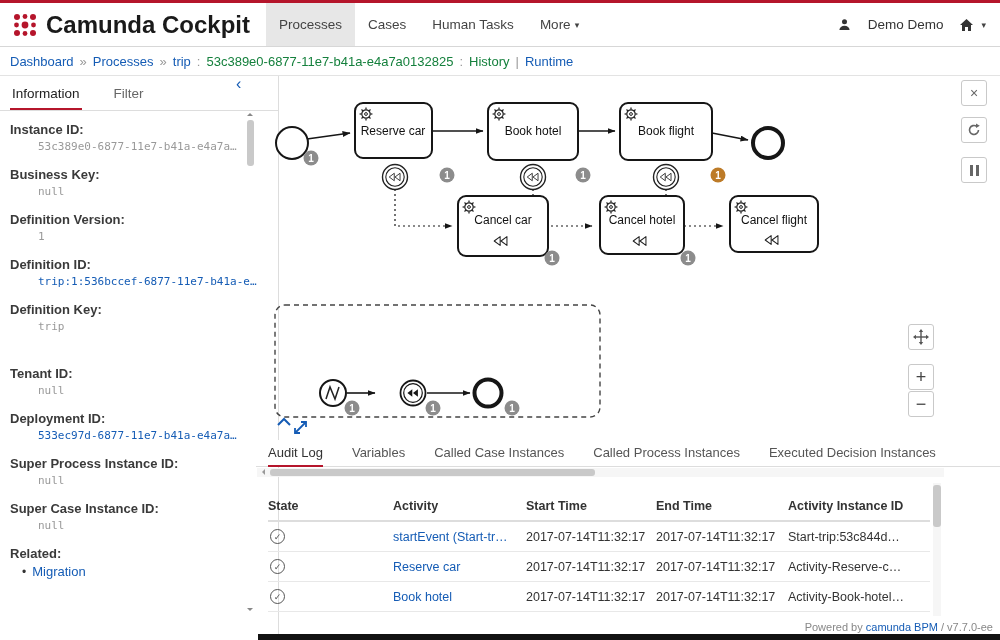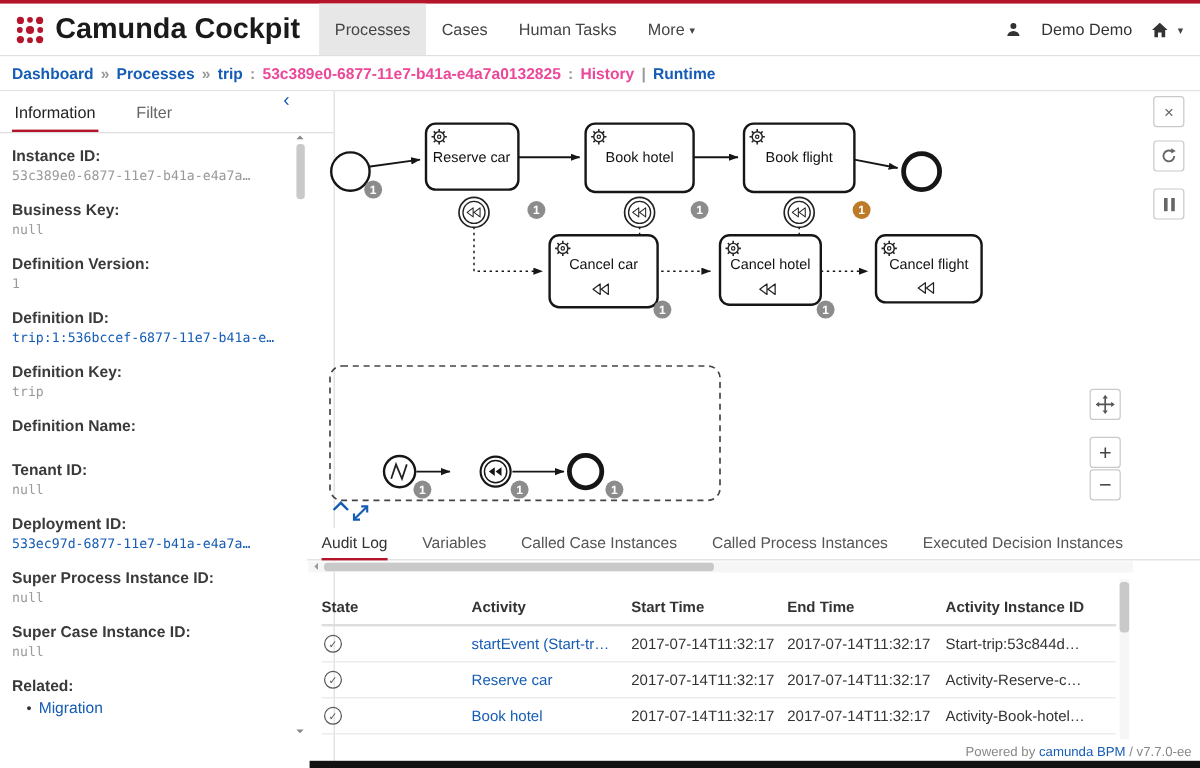--- a/index.html
+++ b/index.html
@@ -16,36 +16,36 @@
   .nav-item { display:flex; align-items:center; padding:0 13px; font-size:13.5px; color:#444; cursor:pointer; }
   .nav-item.active { background:#e7e7e7; }
   .caret { font-size:9px; margin-left:4px; color:#444; }
   .top-right { margin-left:auto; display:flex; align-items:center; gap:16px; padding-right:14px; }
   .user { display:flex; align-items:center; gap:17px; font-size:13.5px; color:#333; cursor:pointer; }
   .home { display:flex; align-items:center; gap:3px; cursor:pointer; }
 
   
   .crumbs { position:absolute; top:47px; left:0; right:0; height:29px; background:#fff;
             border-bottom:1px solid #e3e3e3; display:flex; align-items:center;
-            padding-left:10px; font-size:13px; color:#555; white-space:nowrap;font-weight:bold; }
+            padding-left:10px; font-size:13px; color:#555; white-space:nowrap; }
   .crumbs span { margin-right:6px; }
   .bc-link { color:#155cb5; cursor:pointer; }
   .bc-sep { color:#999; }
-  .bc-id { color:#ec4899; }
+  .bc-id { color:#15803d; }
 
   
   .sidebar { position:absolute; top:76px; left:0; width:279px; bottom:0; background:#fff;
              border-right:1px solid #ddd; overflow:hidden; }
   .side-tabs { display:flex; border-bottom:1px solid #ddd; padding-left:10px; gap:30px; height:35px; align-items:flex-end; }
   .side-tab { font-size:13.5px; color:#666; padding:8px 2px 9px; cursor:pointer; }
   .side-tab.active { color:#222; padding-bottom:7px; border-bottom:2px solid #b5152b; }
   .fields { padding:11px 16px 0 10px; }
   .field { margin-bottom:14px; }
   .field-label { font-weight:bold; font-size:13px; color:#3a3a3a; margin-bottom:3px; }
-  .field-value { font-family:"DejaVu Sans Mono", monospace; font-size:11px; color:#999; word-break:break-all; min-height:5px; }
+  .field-value { font-family:"DejaVu Sans Mono", monospace; font-size:11px; color:#999; word-break:break-all; min-height:5px;margin-left:28px; }
   .field-value.link { color:#155cb5; cursor:pointer; }
   .related-item { display:flex; align-items:center; gap:6px; margin:3px 0 0 12px; font-size:13px; }
   .bullet { color:#333; font-size:12px; }
   .rel-link { color:#155cb5; cursor:pointer; }
   .side-collapse { position:absolute; top:77px; left:236px; color:#155cb5; font-size:16px; cursor:pointer; line-height:14px; }
   .sb-thumb { position:absolute; left:247px; top:120px; width:7px; height:46px; background:#c9c9c9; border-radius:3px; }
   .sb-arrow-up { position:absolute; left:247px; top:110px; width:0; height:0; border:3.5px solid transparent; border-bottom-color:#888; }
   .sb-arrow-down { position:absolute; left:247px; top:608px; width:0; height:0; border:3.5px solid transparent; border-top-color:#888; }
 
   
@@ -178,21 +178,20 @@
       </div>
       <div class="field">
         <div class="field-label">Definition ID:</div>
         <div class="field-value link">trip:1:536bccef-6877-11e7-b41a-e…</div>
       </div>
       <div class="field">
         <div class="field-label">Definition Key:</div>
         <div class="field-value">trip</div>
       </div>
       <div class="field">
-        <div class="field-label">Definition Name:</div>
         <div class="field-value"></div>
       </div>
       <div class="field">
         <div class="field-label">Tenant ID:</div>
         <div class="field-value">null</div>
       </div>
       <div class="field">
         <div class="field-label">Deployment ID:</div>
         <div class="field-value link">533ec97d-6877-11e7-b41a-e4a7a…</div>
       </div>

